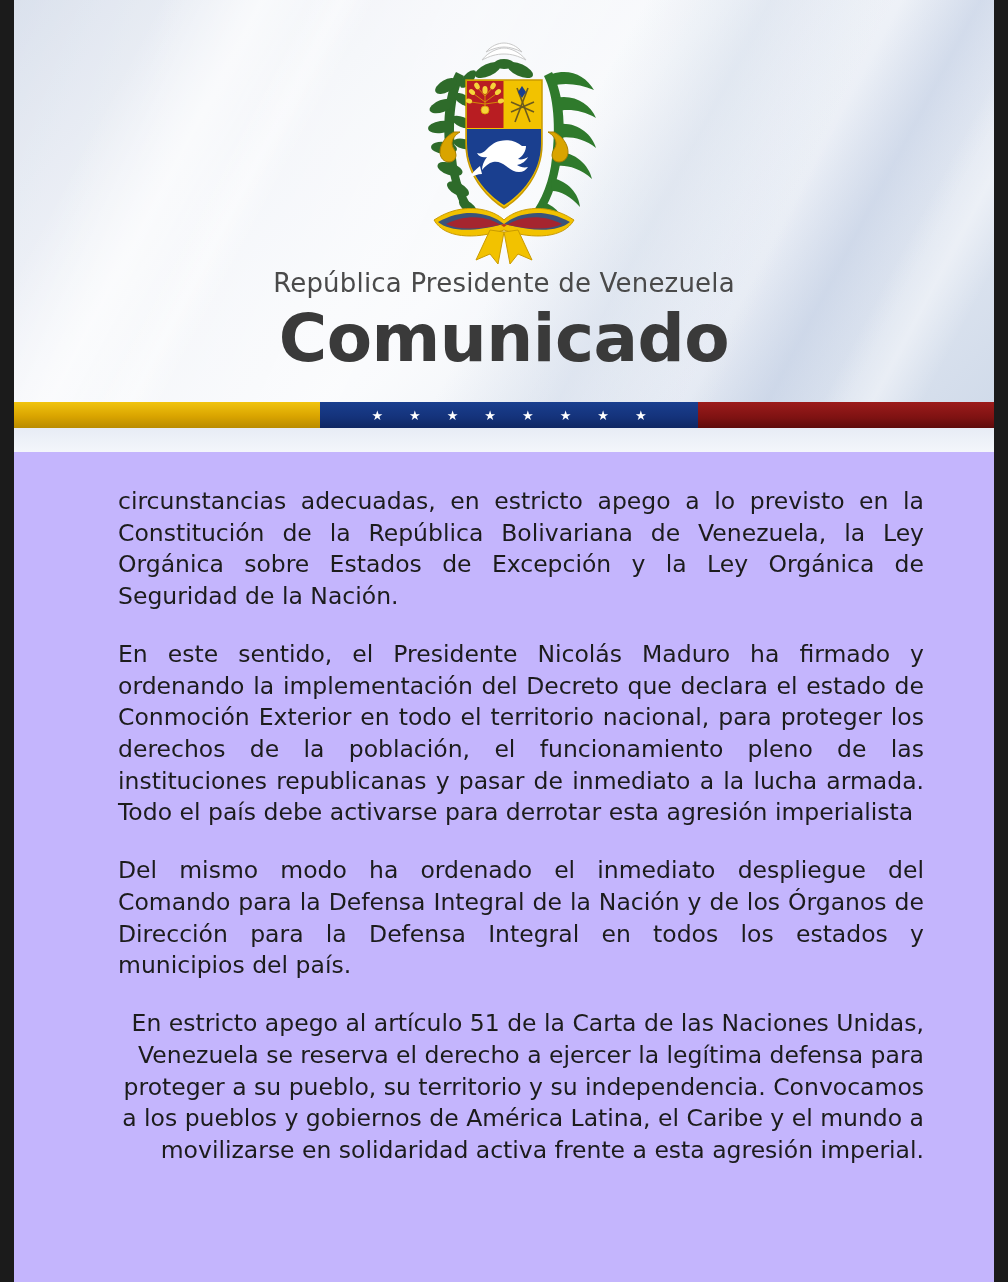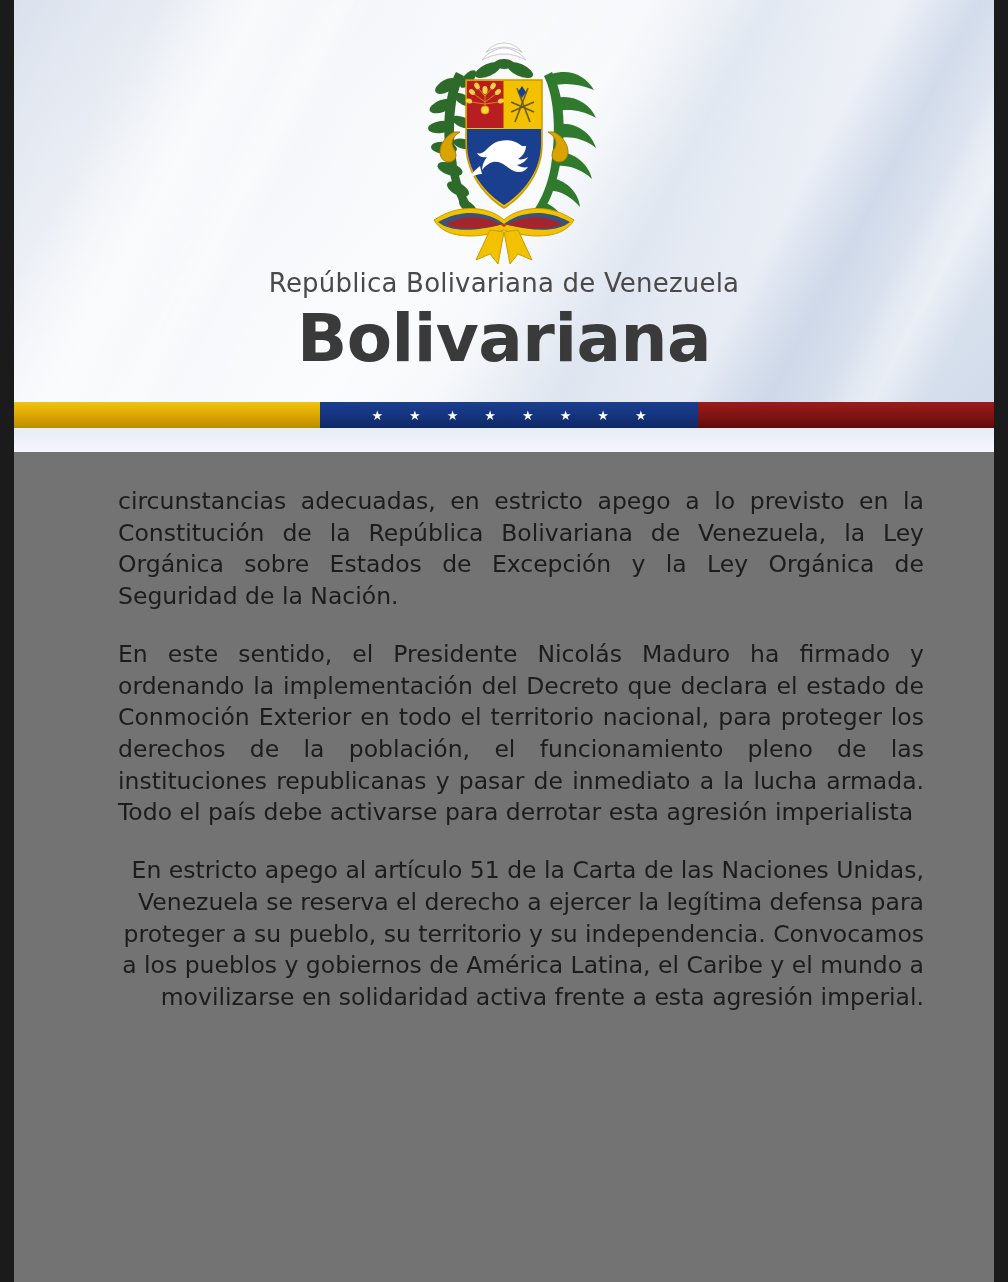--- a/index.html
+++ b/index.html
@@ -130,21 +130,21 @@
     background: linear-gradient(180deg, #e7ecf5 0%, #f3f6fb 100%);
   }
 
   
   .body {
     position: absolute;
     left: 0;
     right: 0;
     top: 452px;
     bottom: 0;
-    background: #737373;
+    background: #c4b5fd;
     padding: 34px 84px 0 118px;
     box-sizing: border-box;
   }
   .para {
     font-family: "DejaVu Sans", sans-serif;
     font-size: 23.5px;
     line-height: 1.35;
     color: #1c1c1c;
     text-align: justify;
     margin: 0 0 26px 0;
@@ -263,22 +263,22 @@
           <path d="M40 196 C70 176 100 186 110 196 C120 186 150 176 180 196 C170 214 140 216 110 206 C80 216 50 214 40 196 Z" fill="#f2c200" stroke="#c99a00" stroke-width="1"></path>
           <path d="M44 198 C72 182 98 190 110 200 C122 190 148 182 176 198 C164 208 140 208 110 200 C80 208 56 208 44 198 Z" fill="#1a3f8f" opacity="0.85"></path>
           <path d="M52 200 C76 188 98 194 110 203 C122 194 144 188 168 200 C156 206 136 206 110 200 C84 206 64 206 52 200 Z" fill="#b81d22" opacity="0.85"></path>
           <path d="M96 206 L82 236 L96 230 L104 240 L110 208 Z" fill="#f2c200" stroke="#c99a00" stroke-width="1"></path>
           <path d="M124 206 L138 236 L124 230 L116 240 L110 208 Z" fill="#f2c200" stroke="#c99a00" stroke-width="1"></path>
         </g>
       </svg>
     </div>
 
     <div class="titles">
-      <div class="republic">República Bolivariana de Venezuela</div>
-      <div class="comunicado">Bolivariana</div>
+      <div class="republic">República Presidente de Venezuela</div>
+      <div class="comunicado">Comunicado</div>
     </div>
 
     <div class="band">
       <div class="seg yellow"></div>
       <div class="seg blue">
         <div class="stars">
           <span>★</span>
           <span>★</span>
           <span>★</span>
           <span>★</span>
@@ -289,16 +289,17 @@
         </div>
       </div>
       <div class="seg red"></div>
     </div>
     <div class="band-under"></div>
   </div>
 
   <div class="body">
     <p class="para">circunstancias adecuadas, en estricto apego a lo previsto en la Constitución de la República Bolivariana de Venezuela, la Ley Orgánica sobre Estados de Excepción y la Ley Orgánica de Seguridad de la Nación.</p>
     <p class="para">En este sentido, el Presidente Nicolás Maduro ha firmado y ordenando la implementación del Decreto que declara el estado de Conmoción Exterior en todo el territorio nacional, para proteger los derechos de la población, el funcionamiento pleno de las instituciones republicanas y pasar de inmediato a la lucha armada. Todo el país debe activarse para derrotar esta agresión imperialista</p>
+    <p class="para">Del mismo modo ha ordenado el inmediato despliegue del Comando para la Defensa Integral de la Nación y de los Órganos de Dirección para la Defensa Integral en todos los estados y municipios del país.</p>
     <p class="para last">En estricto apego al artículo 51 de la Carta de las Naciones Unidas, Venezuela se reserva el derecho a ejercer la legítima defensa para proteger a su pueblo, su territorio y su independencia. Convocamos a los pueblos y gobiernos de América Latina, el Caribe y el mundo a movilizarse en solidaridad activa frente a esta agresión imperial.</p>
   </div>
 
 </div>
 
 </body></html>

